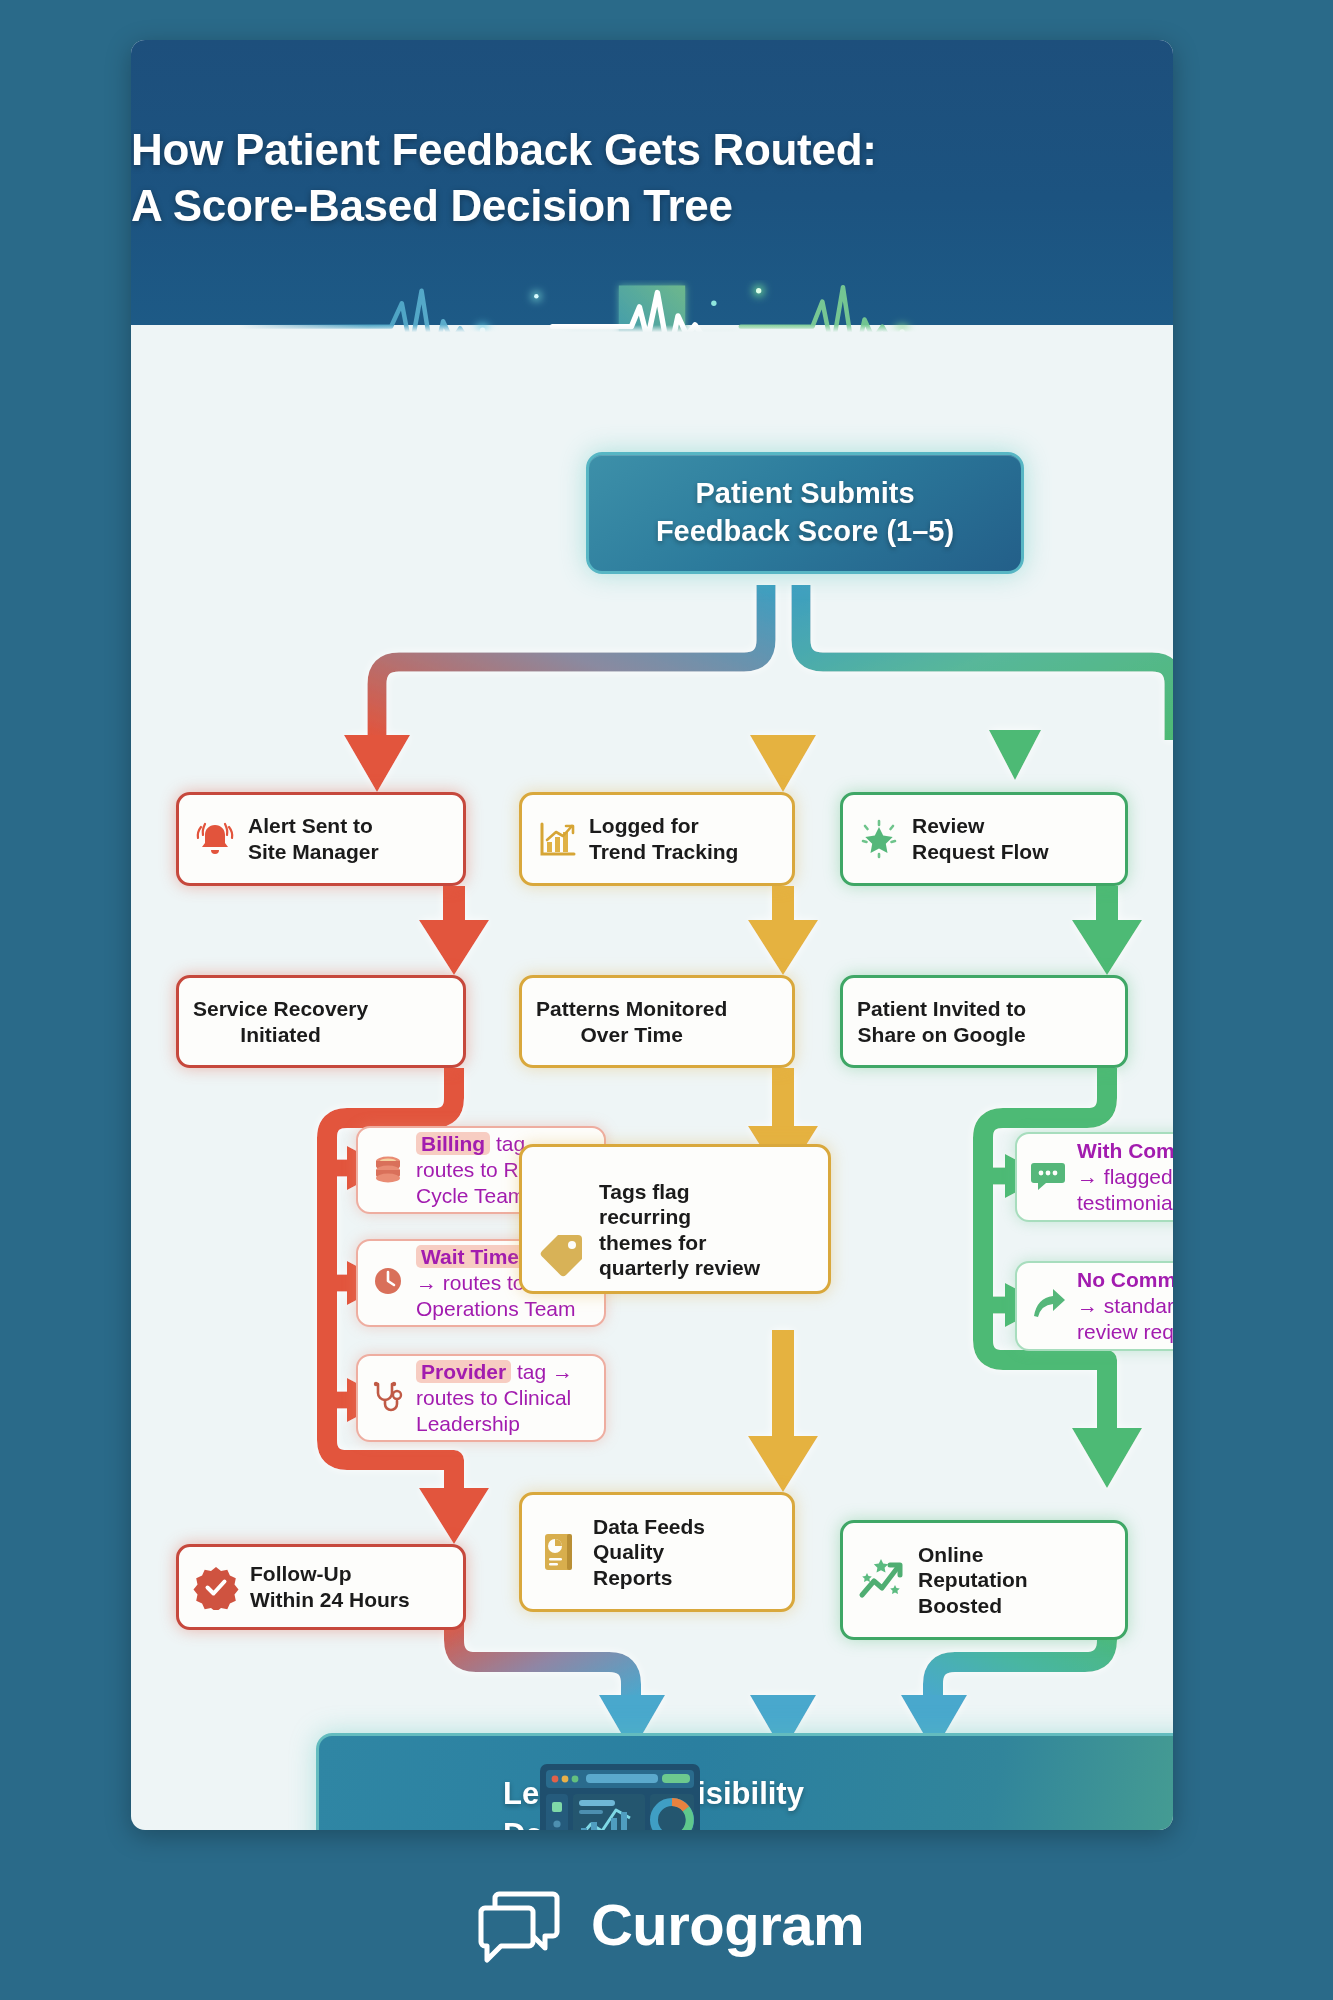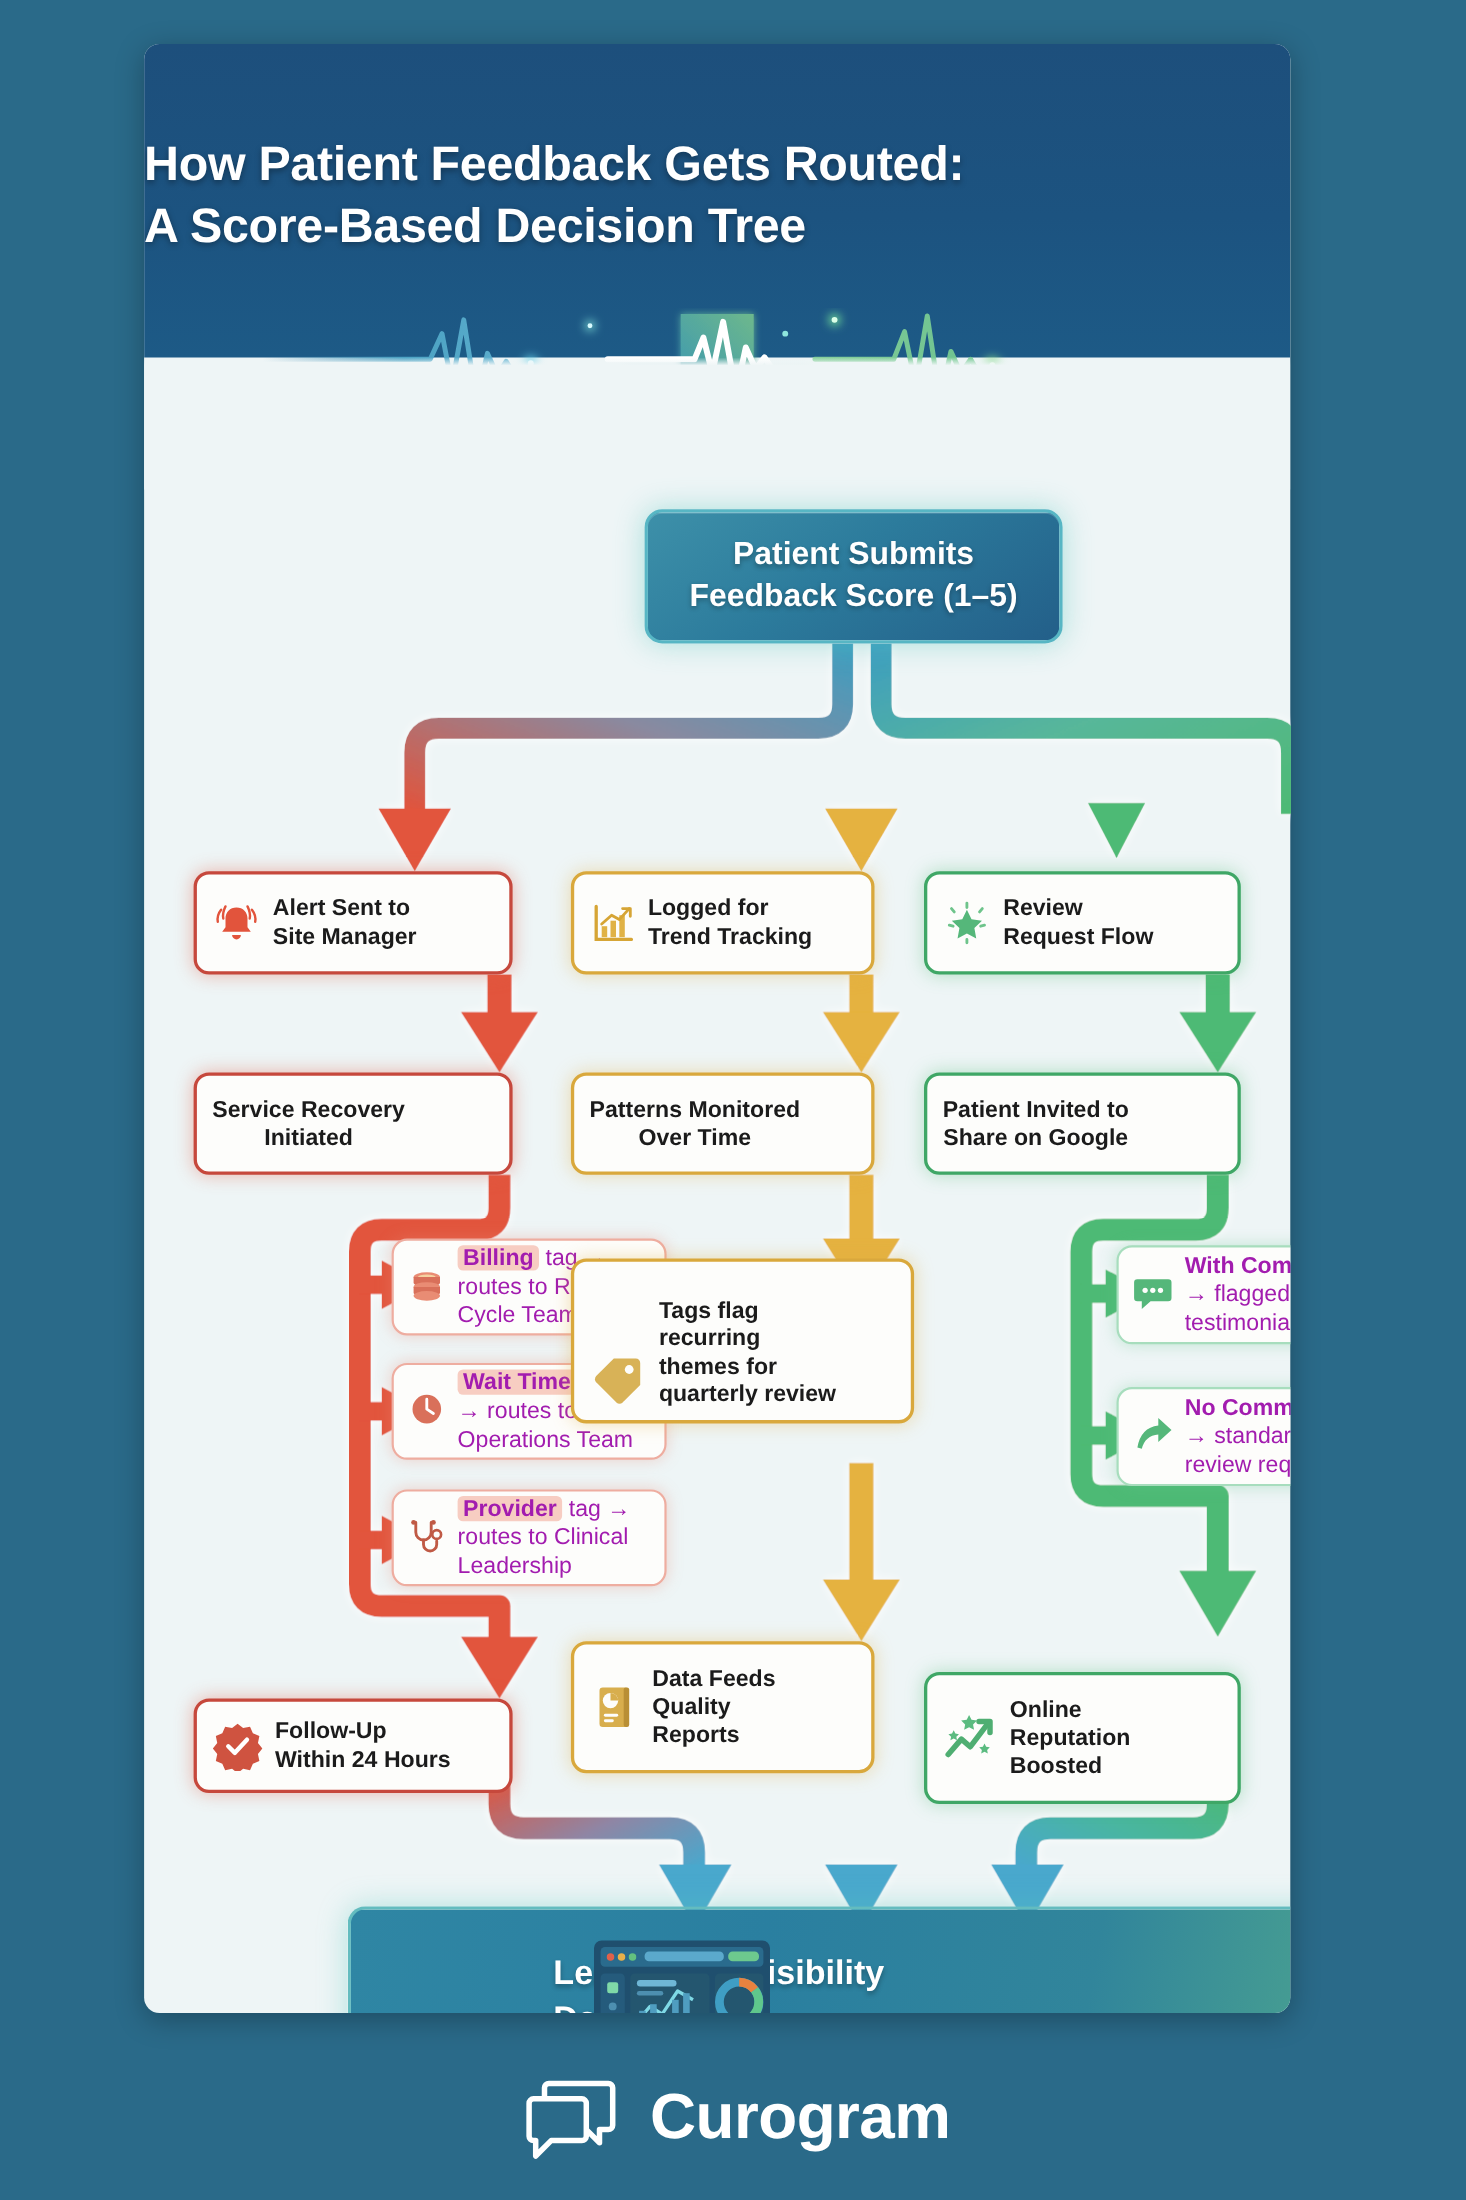--- a/index.html
+++ b/index.html
@@ -69,21 +69,21 @@
     display:flex; align-items:center; gap: 10px; padding: 9px 12px;
   }
   .sub.red   { border: 2px solid #eeada0; box-shadow: 0 0 14px rgba(233,140,120,.35); }
   .sub.green { border: 2px solid #a7ddbd; box-shadow: 0 0 14px rgba(100,195,140,.32); }
   .sub .stxt { font-size: 21px; color: #a21caf; line-height: 1.25; font-weight: 500; }
   .chip { background:#f7cdc2; border-radius:5px; padding:0 5px; font-weight:700; }
   .chip-g { font-weight:700; }
 
   
   .topnode {
-    position:absolute; left:455px; top:423px; width:380px; height:122px;
+    position:absolute; left:455px; top:412px; width:438px; height:122px;
     border-radius:16px;
     background: linear-gradient(145deg,#3d90a9 0%,#2c7b9c 45%,#235f89 100%);
     border: 3px solid #57b6c4;
     box-shadow: 0 0 26px rgba(90,200,190,.45), inset 0 1px 0 rgba(255,255,255,.18);
     display:flex; align-items:center; justify-content:center;
   }
   .topnode .ttxt {
     color:#ffffff; font-size:29px; font-weight:700; text-align:center;
     line-height:1.3; white-space:pre-line; text-shadow:0 2px 5px rgba(0,0,0,.3);
   }

